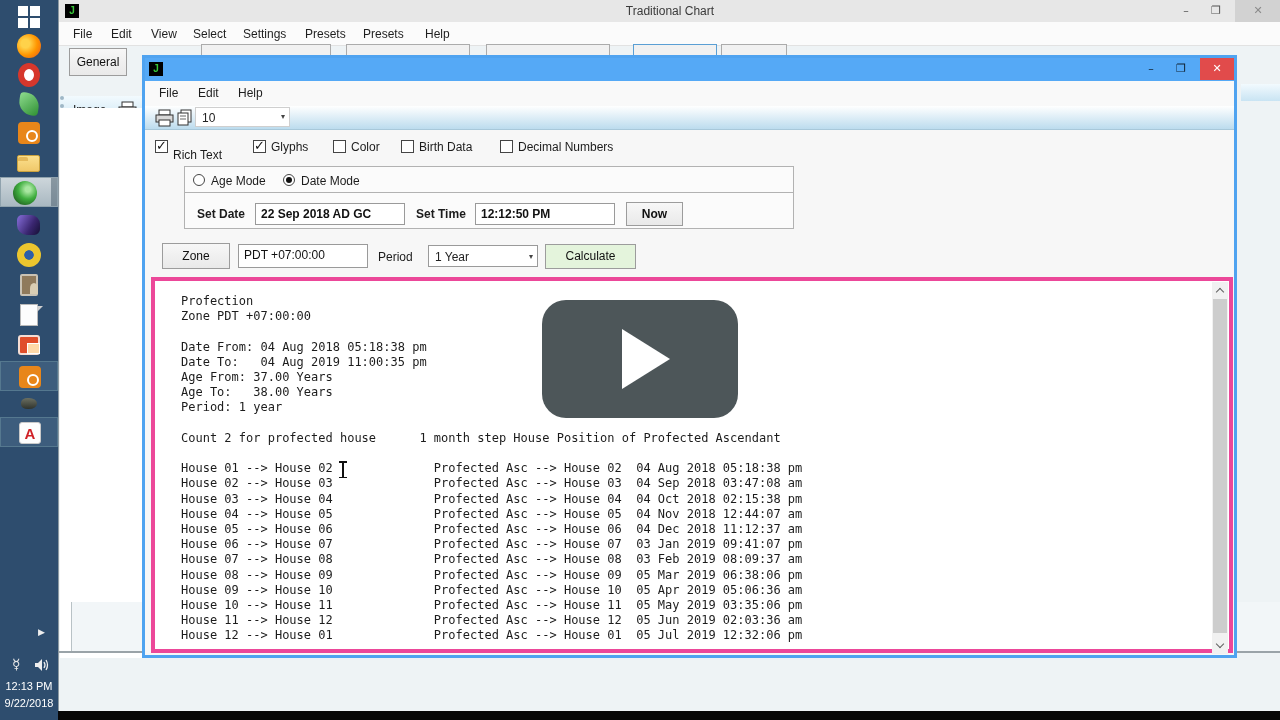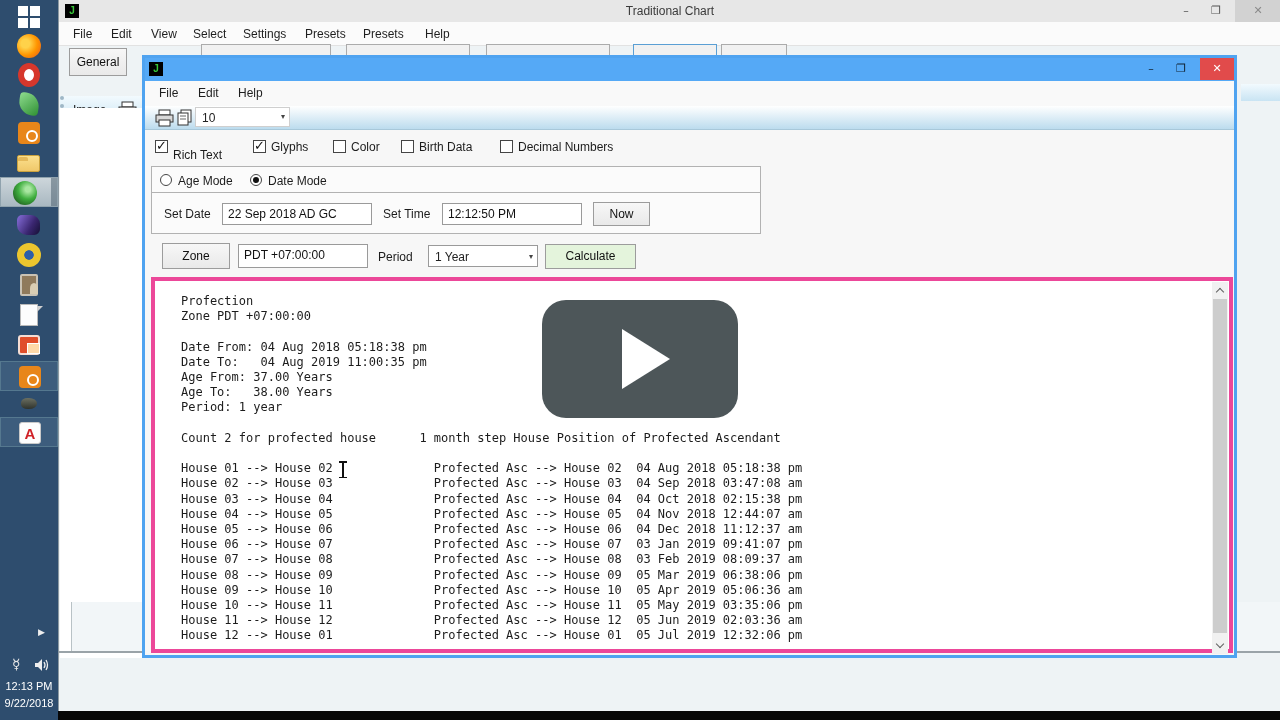--- a/index.html
+++ b/index.html
@@ -58,21 +58,21 @@
   .c-title { position:absolute; left:0; right:0; top:4px; text-align:center; color:#10202e; }
   .c-close { background:#e14b4b; width:34px; color:#fff; }
   .c-menubar { position:absolute; left:0; top:23px; width:1089px; height:25px; background:#f9f9f9; }
   .c-toolbar { position:absolute; left:0; top:48px; width:1089px; height:24px; background:linear-gradient(#ffffff,#bcdcee); border-bottom:1px solid #a8c8da; }
   .combo { position:absolute; background:#fff; border:1px solid #cfcfcf; }
   .combo .arrow { position:absolute; right:4px; top:4px; font-size:8px; color:#444; font-family:"DejaVu Sans",sans-serif; }
   .checkbox { position:absolute; width:13px; height:13px; background:#fff; border:1px solid #454545; }
   .checkbox.checked::after { content:"✓"; position:absolute; left:0px; top:-3px; font-size:13px; font-weight:bold; color:#111; font-family:"DejaVu Sans",sans-serif; }
   .radio { position:absolute; width:12px; height:12px; border:1px solid #454545; border-radius:50%; background:#fff; }
   .radio.selected::after { content:""; position:absolute; left:2px; top:2px; width:6px; height:6px; border-radius:50%; background:#111; }
-  .groupbox { position:absolute; border:1px solid #b2b2b2; background:#fbfbfb; }
+  .groupbox { position:absolute; border:1px solid #b2b2b2; background:#fbfbfb;margin-left:33px; }
   .field { position:absolute; background:#fff; border:1px solid #9a9a9a; padding:3px 5px; color:#111; }
   .label { position:absolute; color:#1c1c1c; }
   .calc { background:#e4f4dc; }
   #output { position:absolute; left:6px; top:219px; width:1082px; height:376px; background:#fff; border:4px solid #ec4899;text-decoration:underline; }
   #output pre { position:absolute; left:26px; top:13px; font-family:"DejaVu Sans Mono", monospace; font-size:12px; line-height:15.2px; color:#1c1c1c; white-space:pre; }
   
   .sb { position:absolute; right:1px; top:1px; width:16px; height:372px; background:#f1f1f1; }
   .sb-btn { position:absolute; left:0; width:16px; height:16px; }
   .chev { position:absolute; left:4.5px; width:6px; height:6px; border:solid #606060; border-width:0 1.5px 1.5px 0; }
   .chev.up { top:7px; transform:rotate(-135deg); }
@@ -214,21 +214,21 @@
     <div class="checkbox" style="left:355px;top:82px;"></div>
     <span class="label" style="left:373px;top:82px;">Decimal Numbers</span>
 
     <div class="groupbox" style="left:6px;top:108px;width:610px;height:27px;">
       <div class="radio" style="left:8px;top:7px;"></div>
       <span class="label" style="left:26px;top:7px;">Age Mode</span>
       <div class="radio selected" style="left:98px;top:7px;"></div>
       <span class="label" style="left:116px;top:7px;">Date Mode</span>
     </div>
 
-    <div class="groupbox" style="left:6px;top:134px;width:610px;height:42px;">
+    <div class="groupbox" style="left:6px;top:134px;width:610px;height:37px;font-weight:bold;">
       <span class="label" style="left:12px;top:14px;">Set Date</span>
       <div class="field" style="left:70px;top:10px;width:150px;height:22px;">22 Sep 2018 AD GC</div>
       <span class="label" style="left:231px;top:14px;text-align:center;">Set Time</span>
       <div class="field" style="left:290px;top:10px;width:140px;height:22px;">12:12:50 PM</div>
       <div class="btn abs" style="left:441px;top:9px;width:57px;height:24px;line-height:22px;">Now</div>
     </div>
 
     <div class="btn abs" style="left:17px;top:185px;width:68px;height:26px;line-height:24px;">Zone</div>
     <div class="field" style="left:93px;top:186px;width:130px;height:24px;">PDT +07:00:00</div>
     <span class="label" style="left:233px;top:192px;">Period</span>

